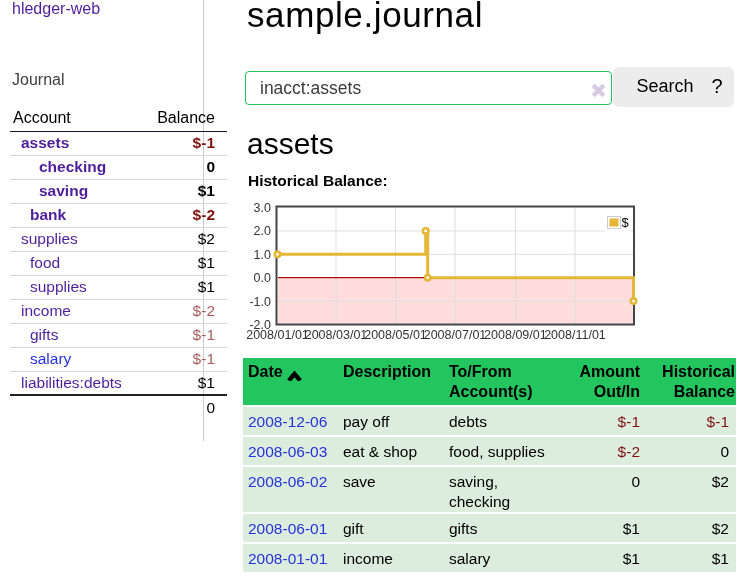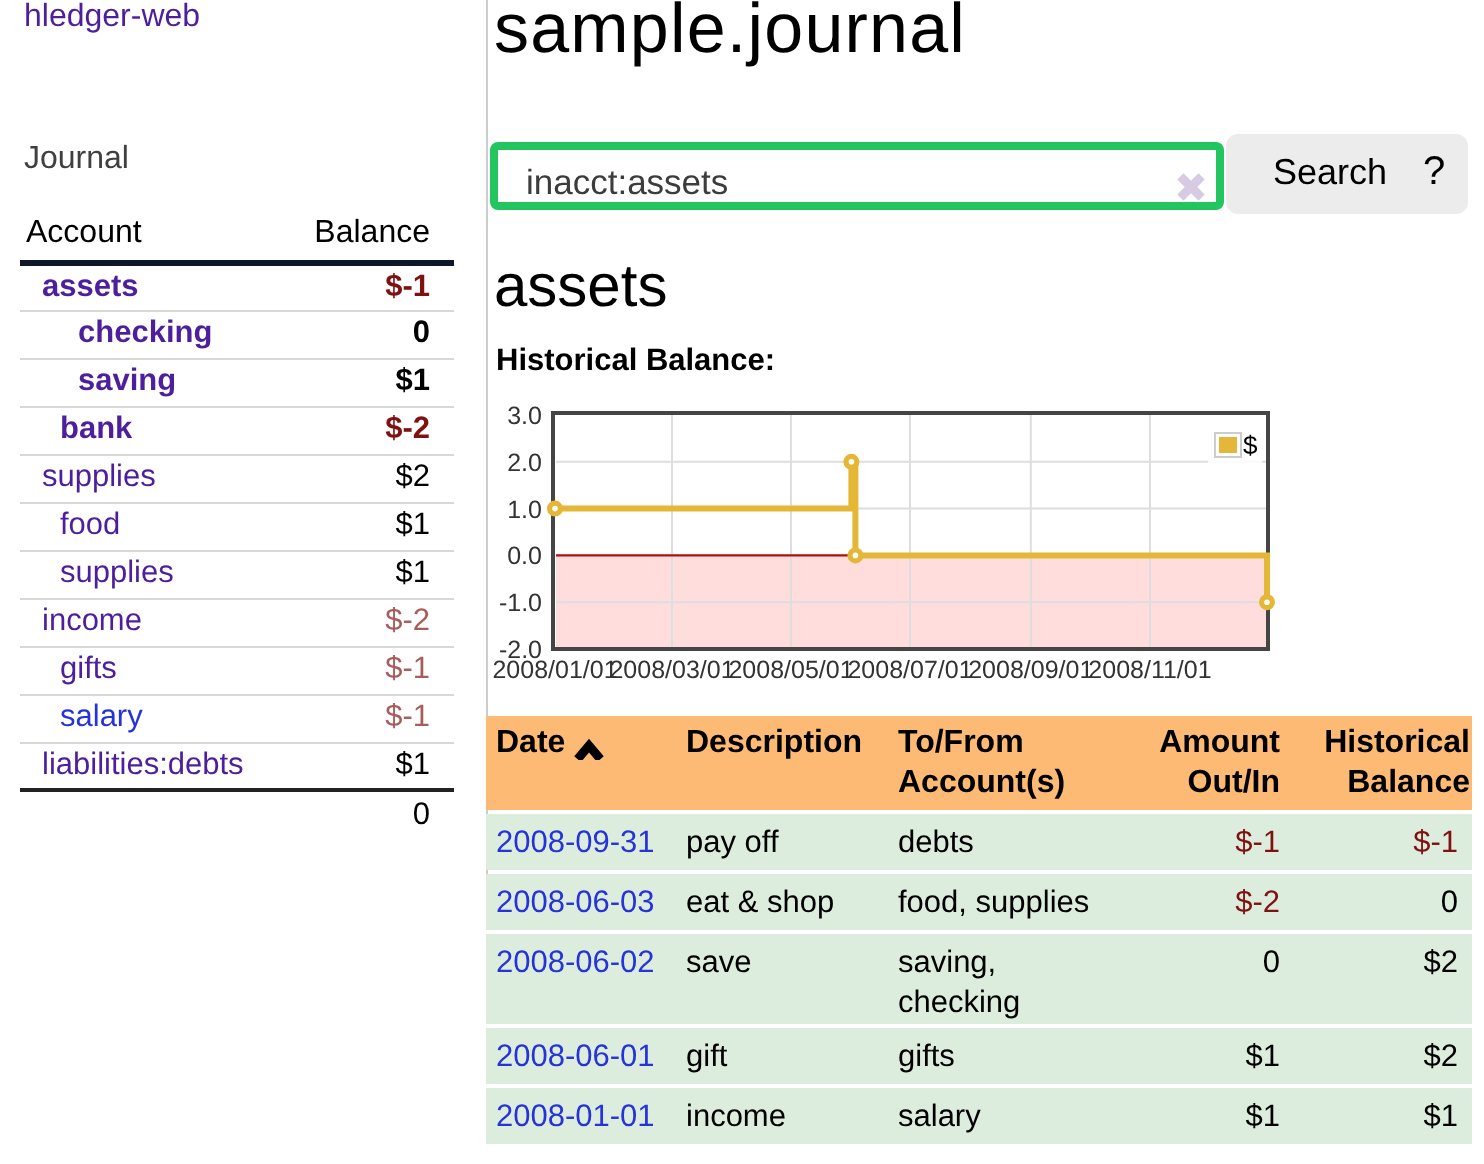--- a/index.html
+++ b/index.html
@@ -3,57 +3,57 @@
 <meta charset="utf-8">
 <style>
 * { margin:0; padding:0; box-sizing:border-box; }
 html,body { background:#fff; font-family:"Liberation Sans", sans-serif; }
 #page { position:relative; width:742px; height:582px; overflow:hidden; background:#fff; }
 .blue { color:#2633db; }
 .darkred { color:#7f1111; }
 .rose { color:#a85c5c; }
 
 
-#sidebar { position:absolute; left:0; top:0; width:244px; height:441px; border-right:1px solid #ccc; }
+#sidebar { position:absolute; left:0; top:0; width:204px; height:441px; border-right:1px solid #ccc; }
 #appname { position:absolute; left:12px; top:0px; font-size:16px; color:#4e1f9c; text-decoration:none; }
 #journallink { position:absolute; left:12px; top:71px; font-size:16px; color:#404040; text-decoration:none; }
 #accts { position:absolute; left:10px; top:105px; width:217px; border-collapse:collapse; font-size:15.5px; }
 #accts td { padding:0; height:24px; vertical-align:middle; border-bottom:1px solid #d8d8d8; }
-#accts tr.hdr td { font-size:16px; border-bottom:3px solid #0f172a; height:26px; }
+#accts tr.hdr td { font-size:16px; border-bottom:1px solid #0f172a; height:26px; }
 #accts td.bal { text-align:right; padding-right:12px; }
 #accts td.a1 { padding-left:11px; }
 #accts td.a2 { padding-left:20px; }
 #accts td.a3 { padding-left:29px; }
 #accts tr.tot td { border-bottom:none; border-top:2px solid #222; }
 #accts a { text-decoration:none; color:#4e1f9c; }
 #accts a.blue { color:#2633db; }
 .b { font-weight:bold; }
 
 
 #h1 { position:absolute; left:247px; top:-3px; font-size:35px; font-weight:normal; color:#000; letter-spacing:0.6px; line-height:35px; }
-#searchbox { position:absolute; left:245px; top:71px; width:367px; height:34px; border:4px solid #22c55e; border-radius:4px; background:#fff; }
+#searchbox { position:absolute; left:245px; top:71px; width:367px; height:34px; border:1px solid #22c55e; border-radius:4px; background:#fff; }
 #searchtext { position:absolute; left:14px; top:6px; font-size:17.5px; line-height:20px; color:#3c3c3c; }
 #xicon { position:absolute; right:5px; top:11px; }
 .btn { position:absolute; top:67px; height:40px; background:#ececec; border:none; border-radius:6px; font-family:"Liberation Sans",sans-serif; font-size:18px; color:#000; text-align:center; line-height:39px; }
 #searchbtn { left:613px; width:104px; }
 #helpbtn { left:700px; width:34px; font-size:20px; }
 #h2 { position:absolute; left:247px; top:129px; font-size:30px; font-weight:normal; color:#000; line-height:30px; }
 #charttitle { position:absolute; left:248px; top:172px; font-size:15.5px; font-weight:bold; color:#000;text-align:right; }
 #chart { position:absolute; left:244px; top:200px; }
 
 
 #register { position:absolute; left:243px; top:356px; width:493px; border-collapse:separate; border-spacing:0 2px; font-size:15.5px; }
 #register th { font-weight:bold; text-align:left; vertical-align:top; padding:4px 0 4px 0; line-height:19.5px; font-size:16px; }
 #register th.r, #register td.r { text-align:right; }
 #register td { background:#dcedde; vertical-align:top; line-height:19.5px; padding:5px 0 1px 0; height:28px; }
 #register td.datec { padding-left:5px; }
 #register td.descc, #register th.descc { padding-left:4px; }
 #register td.tf, #register th.tf { padding-left:3px; }
 #register a { color:#2633db; text-decoration:none; }
-#register th { background:#fdba74;margin-left:28px; }
+#register th { background:#22c55e;margin-left:28px; }
 #register td.r { padding-right:5px; }
 #register th.r { padding-right:5px; }
 #register td.hb { padding-right:7px; }
 #register th.hb { padding-right:1px; }
 .chev { display:inline-block; vertical-align:-4px; margin-left:4px; }
 </style>
 </head>
 <body>
 <div id="page">
   <div id="sidebar">
@@ -196,21 +196,21 @@
         <tr>
       <th class="datec" style="padding-left:5px">Date<svg class="chev" width="15" height="11">
               <path d="M1.8,10.6 L7.5,3.8 L13.2,10.6" fill="none" stroke="#000" stroke-width="4.4"></path>
             </svg></th>
       <th class="descc">Description</th>
       <th class="tf">To/From<br>Account(s)</th>
       <th class="r">Amount<br>Out/In</th>
       <th class="r hb">Historical<br>Balance</th>
     </tr>
     <tr>
-      <td class="datec"><a href="#">2008-09-31</a></td>
+      <td class="datec"><a href="#">2008-12-06</a></td>
       <td class="descc">pay off</td>
       <td class="tf">debts</td>
       <td class="r darkred">$-1</td>
       <td class="r hb darkred">$-1</td>
     </tr>
     <tr>
       <td class="datec"><a href="#">2008-06-03</a></td>
       <td class="descc">eat &amp; shop</td>
       <td class="tf">food, supplies</td>
       <td class="r darkred">$-2</td>

